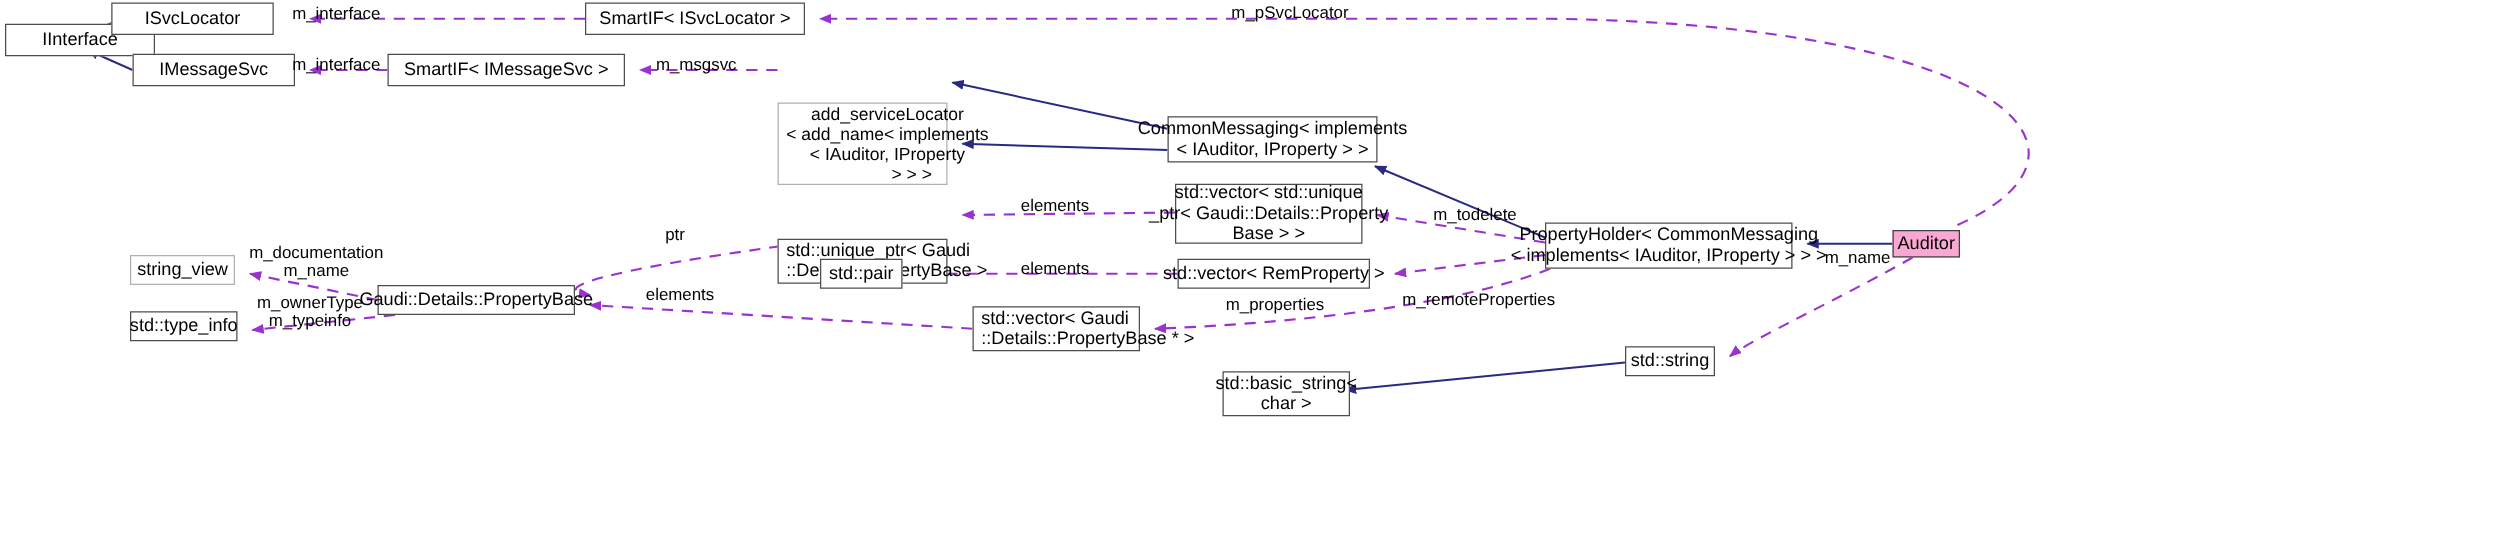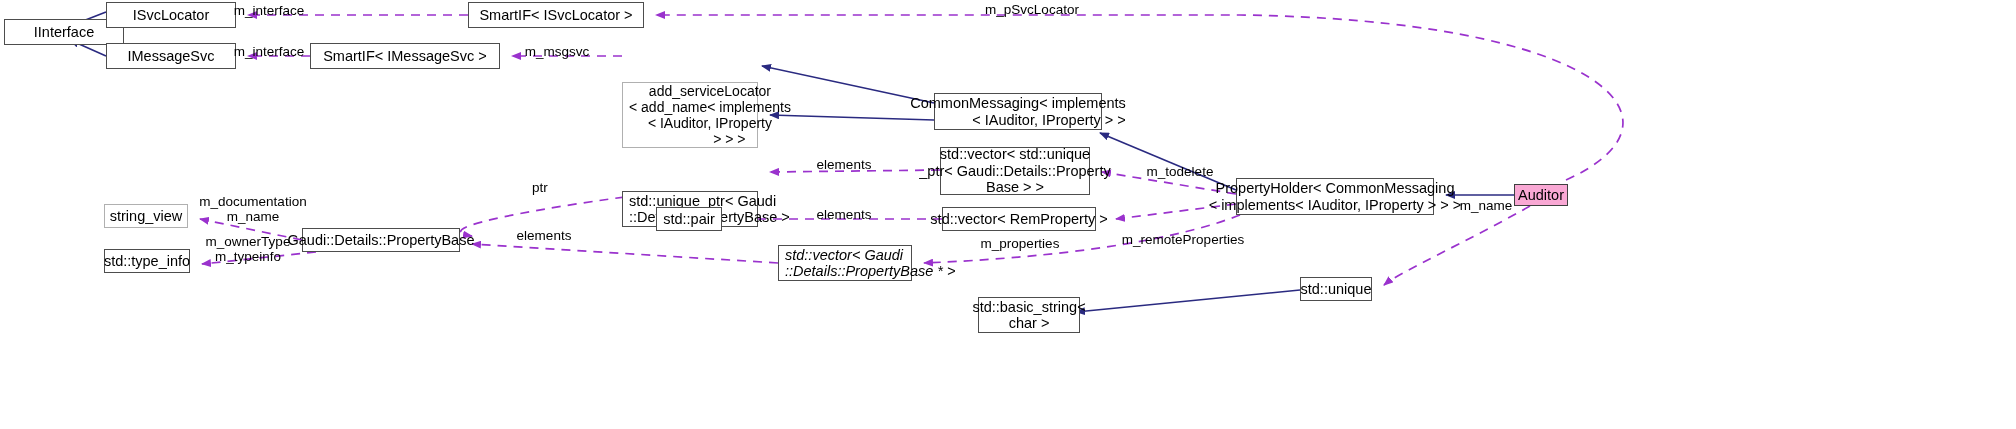--- a/index.html
+++ b/index.html
@@ -92,46 +92,46 @@
       <path d="M942,219 L734,219" marker-end="url(#arrow-usage)"></path>
       <path d="M778,263 L472,244" marker-end="url(#arrow-usage)"></path>
       <path d="M1236,194 L1102,172" marker-end="url(#arrow-usage)"></path>
       <path d="M1236,204 L1116,219" marker-end="url(#arrow-usage)"></path>
       <path d="M1240,215 C1150,250 1000,260 924,263" marker-end="url(#arrow-usage)"></path>
       <path d="M1530,206 C1470,240 1400,272 1384,285" marker-end="url(#arrow-usage)"></path>
     </g>
   </svg>
 
   <div class="node" style="left:4px;top:19px;width:120px;height:26px;">IInterface</div>
-  <div class="node" style="left:106px;top:2px;width:130px;height:26px;">ISvcLocator</div>
+  <div class="node" style="left:89px;top:2px;width:130px;height:26px;">ISvcLocator</div>
   <div class="node" style="left:106px;top:43px;width:130px;height:26px;">IMessageSvc</div>
   <div class="node" style="left:468px;top:2px;width:176px;height:26px;">SmartIF&lt; ISvcLocator &gt;</div>
   <div class="node" style="left:310px;top:43px;width:190px;height:26px;">SmartIF&lt; IMessageSvc &gt;</div>
   <div class="node light" style="left:622px;top:82px;width:136px;height:66px;font-size:14px;line-height:16px;justify-content:flex-start;padding-left:6px;text-align:center;">add_serviceLocator
 &lt; add_name&lt; implements
 &lt; IAuditor, IProperty
           &gt; &gt; &gt;</div>
-  <div class="node" style="left:934px;top:93px;width:168px;height:37px;text-align:right;">CommonMessaging&lt; implements
+  <div class="node" style="left:934px;top:93px;width:168px;height:37px;">CommonMessaging&lt; implements
 &lt; IAuditor, IProperty &gt; &gt;</div>
   <div class="node" style="left:622px;top:159px;width:136px;height:36px;justify-content:flex-start;padding-left:6px;text-align:left;margin-top:32px;">std::unique_ptr&lt; Gaudi
 ::Details::PropertyBase &gt;</div>
   <div class="node" style="left:940px;top:147px;width:150px;height:48px;">std::vector&lt; std::unique
 _ptr&lt; Gaudi::Details::Property
 Base &gt; &gt;</div>
   <div class="node light" style="left:104px;top:204px;width:84px;height:24px;">string_view</div>
   <div class="node" style="left:302px;top:228px;width:158px;height:24px;">Gaudi::Details::PropertyBase</div>
   <div class="node" style="left:656px;top:207px;width:66px;height:24px;">std::pair</div>
   <div class="node" style="left:942px;top:207px;width:154px;height:24px;">std::vector&lt; RemProperty &gt;</div>
   <div class="node" style="left:104px;top:249px;width:86px;height:24px;">std::type_info</div>
-  <div class="node" style="left:778px;top:245px;width:134px;height:36px;justify-content:flex-start;padding-left:6px;text-align:left;font-style:italic;">std::vector&lt; Gaudi
+  <div class="node" style="left:778px;top:245px;width:134px;height:36px;justify-content:flex-start;padding-left:6px;text-align:left;">std::vector&lt; Gaudi
 ::Details::PropertyBase * &gt;</div>
   <div class="node" style="left:1236px;top:178px;width:198px;height:37px;">PropertyHolder&lt; CommonMessaging
 &lt; implements&lt; IAuditor, IProperty &gt; &gt; &gt;</div>
   <div class="node focus" style="left:1514px;top:184px;width:54px;height:22px;">Auditor</div>
-  <div class="node" style="left:1300px;top:277px;width:72px;height:24px;">std::unique</div>
+  <div class="node" style="left:1300px;top:277px;width:72px;height:24px;">std::string</div>
   <div class="node" style="left:966px;top:297px;width:102px;height:36px;margin-left:12px;">std::basic_string&lt;
 char &gt;</div>
 
   <div class="edge-label" style="left:214px;top:3px;width:110px;">m_interface</div>
   <div class="edge-label" style="left:214px;top:44px;width:110px;">m_interface</div>
   <div class="edge-label" style="left:962px;top:2px;width:140px;">m_pSvcLocator</div>
   <div class="edge-label" style="left:504px;top:44px;width:106px;">m_msgsvc</div>
   <div class="edge-label" style="left:800px;top:157px;width:88px;">elements</div>
   <div class="edge-label" style="left:520px;top:180px;width:40px;">ptr</div>
   <div class="edge-label" style="left:1124px;top:164px;width:112px;">m_todelete</div>

